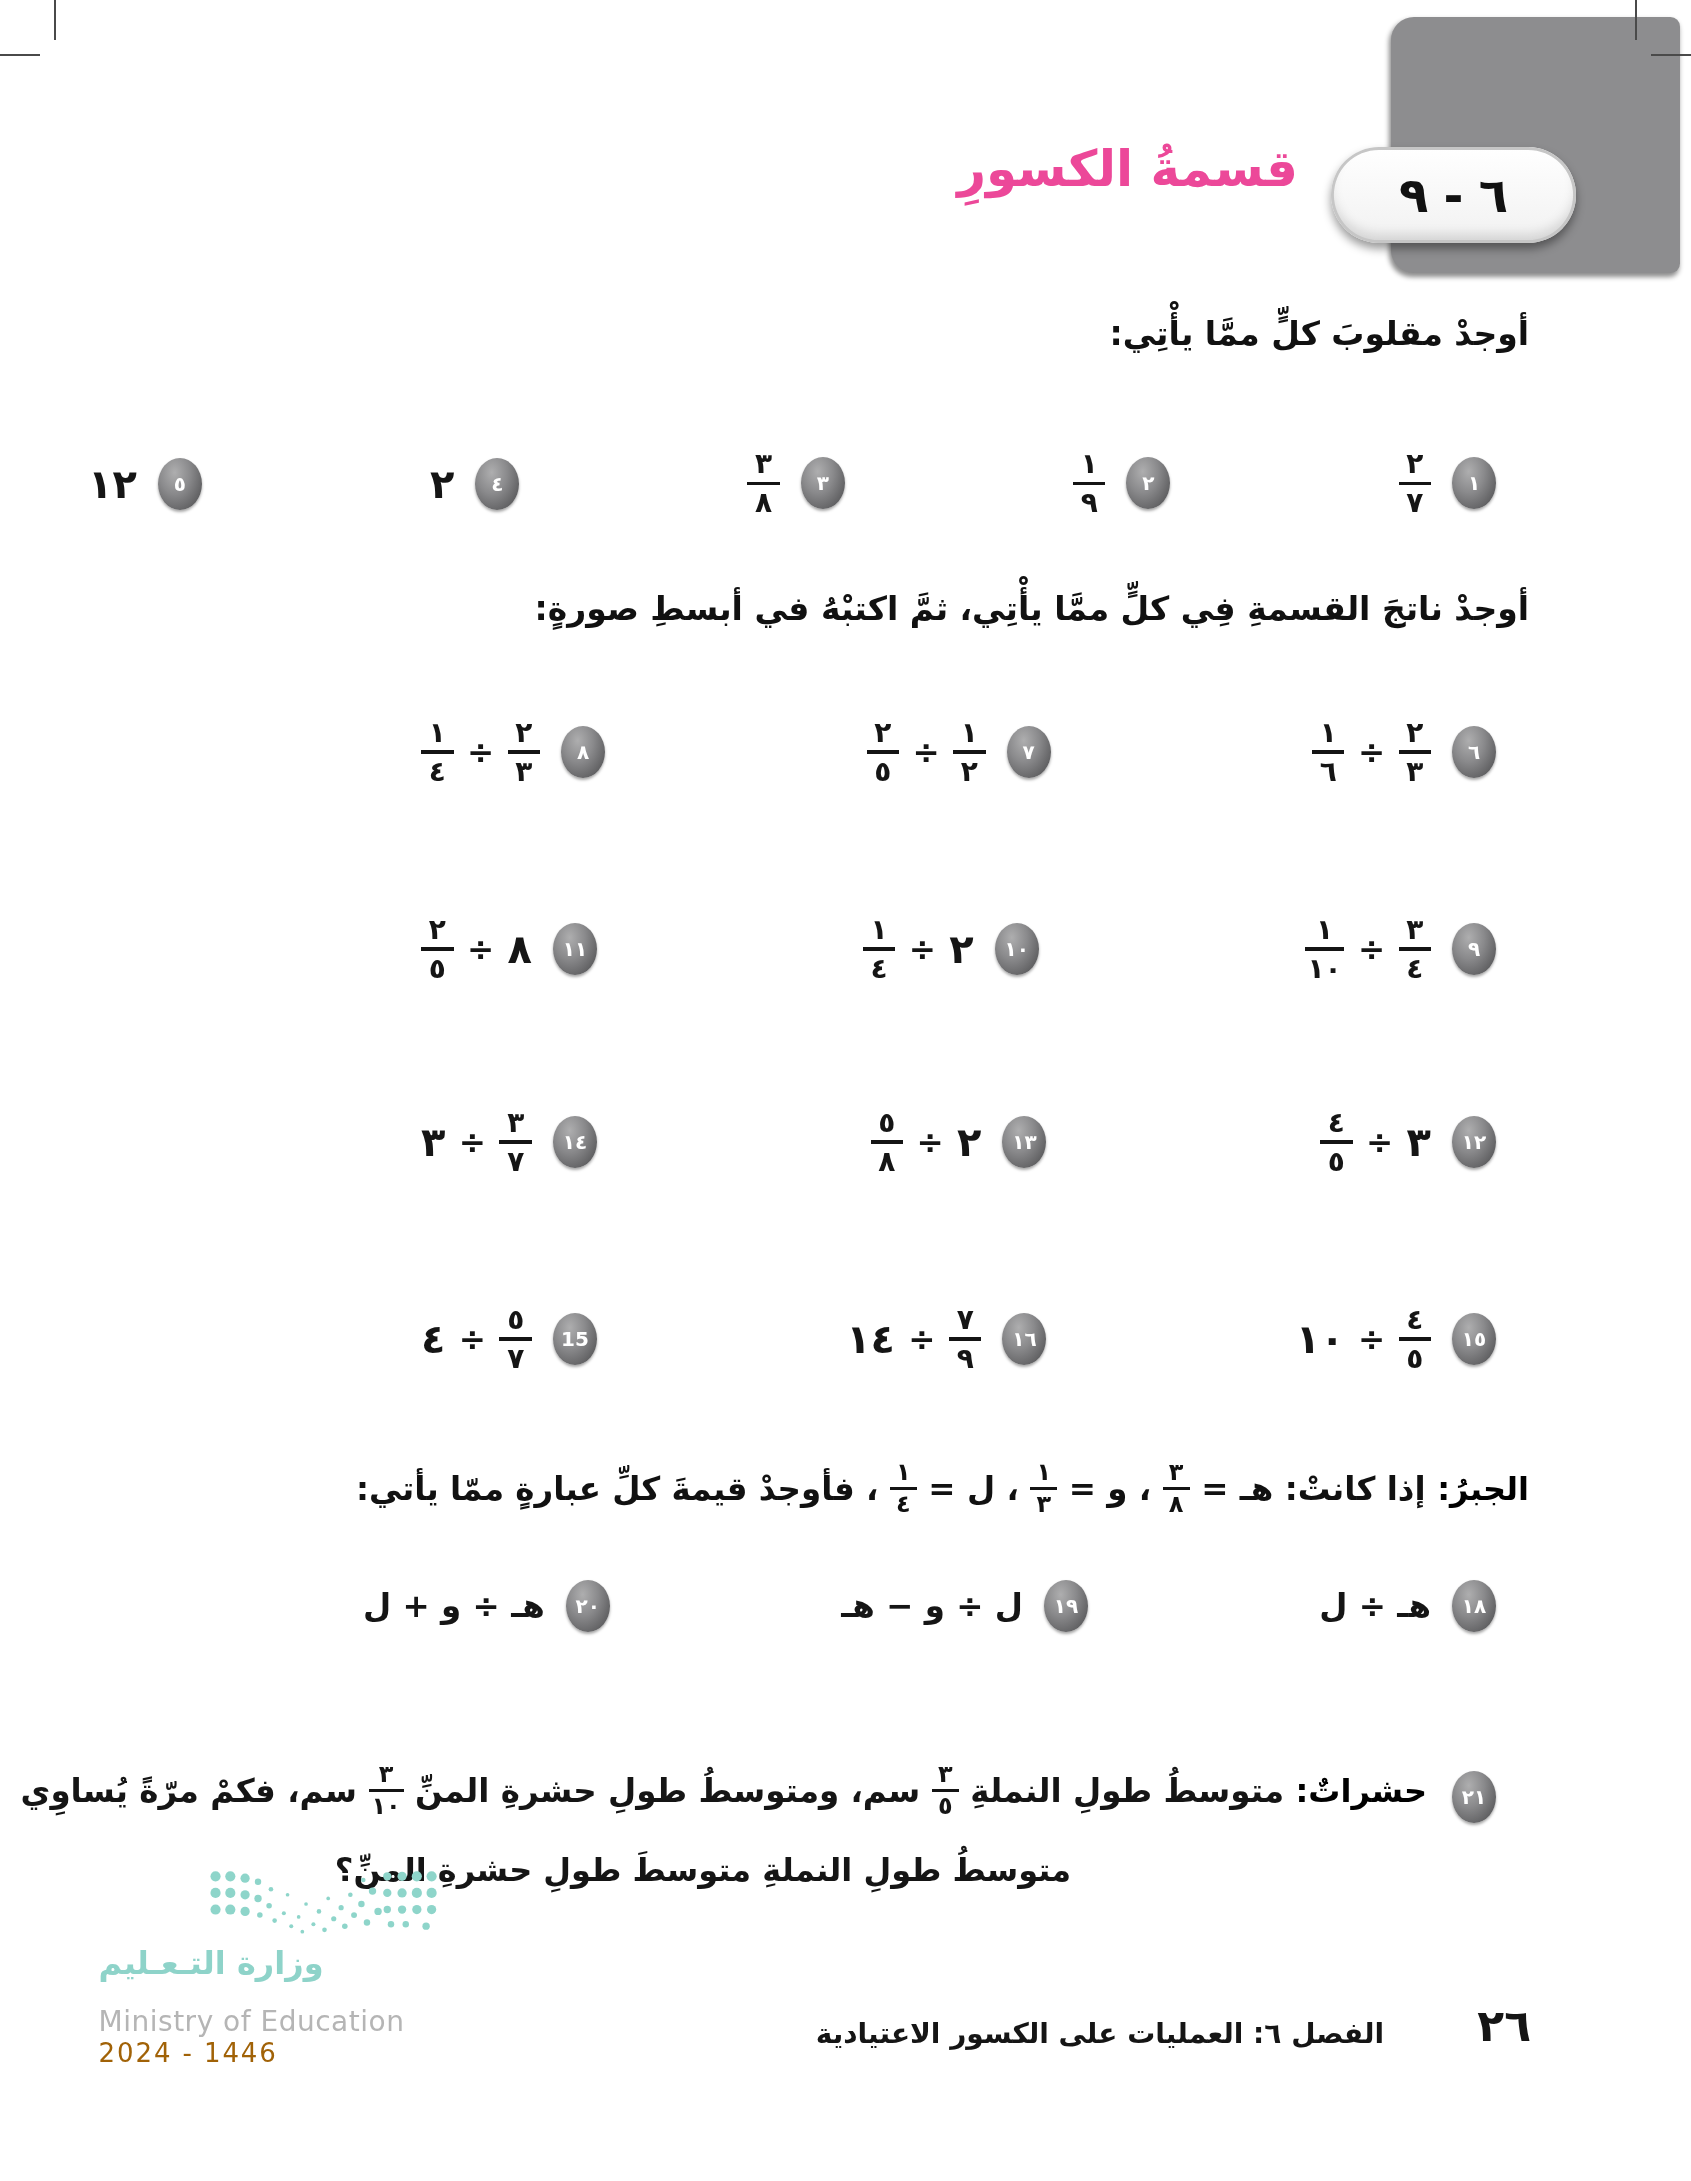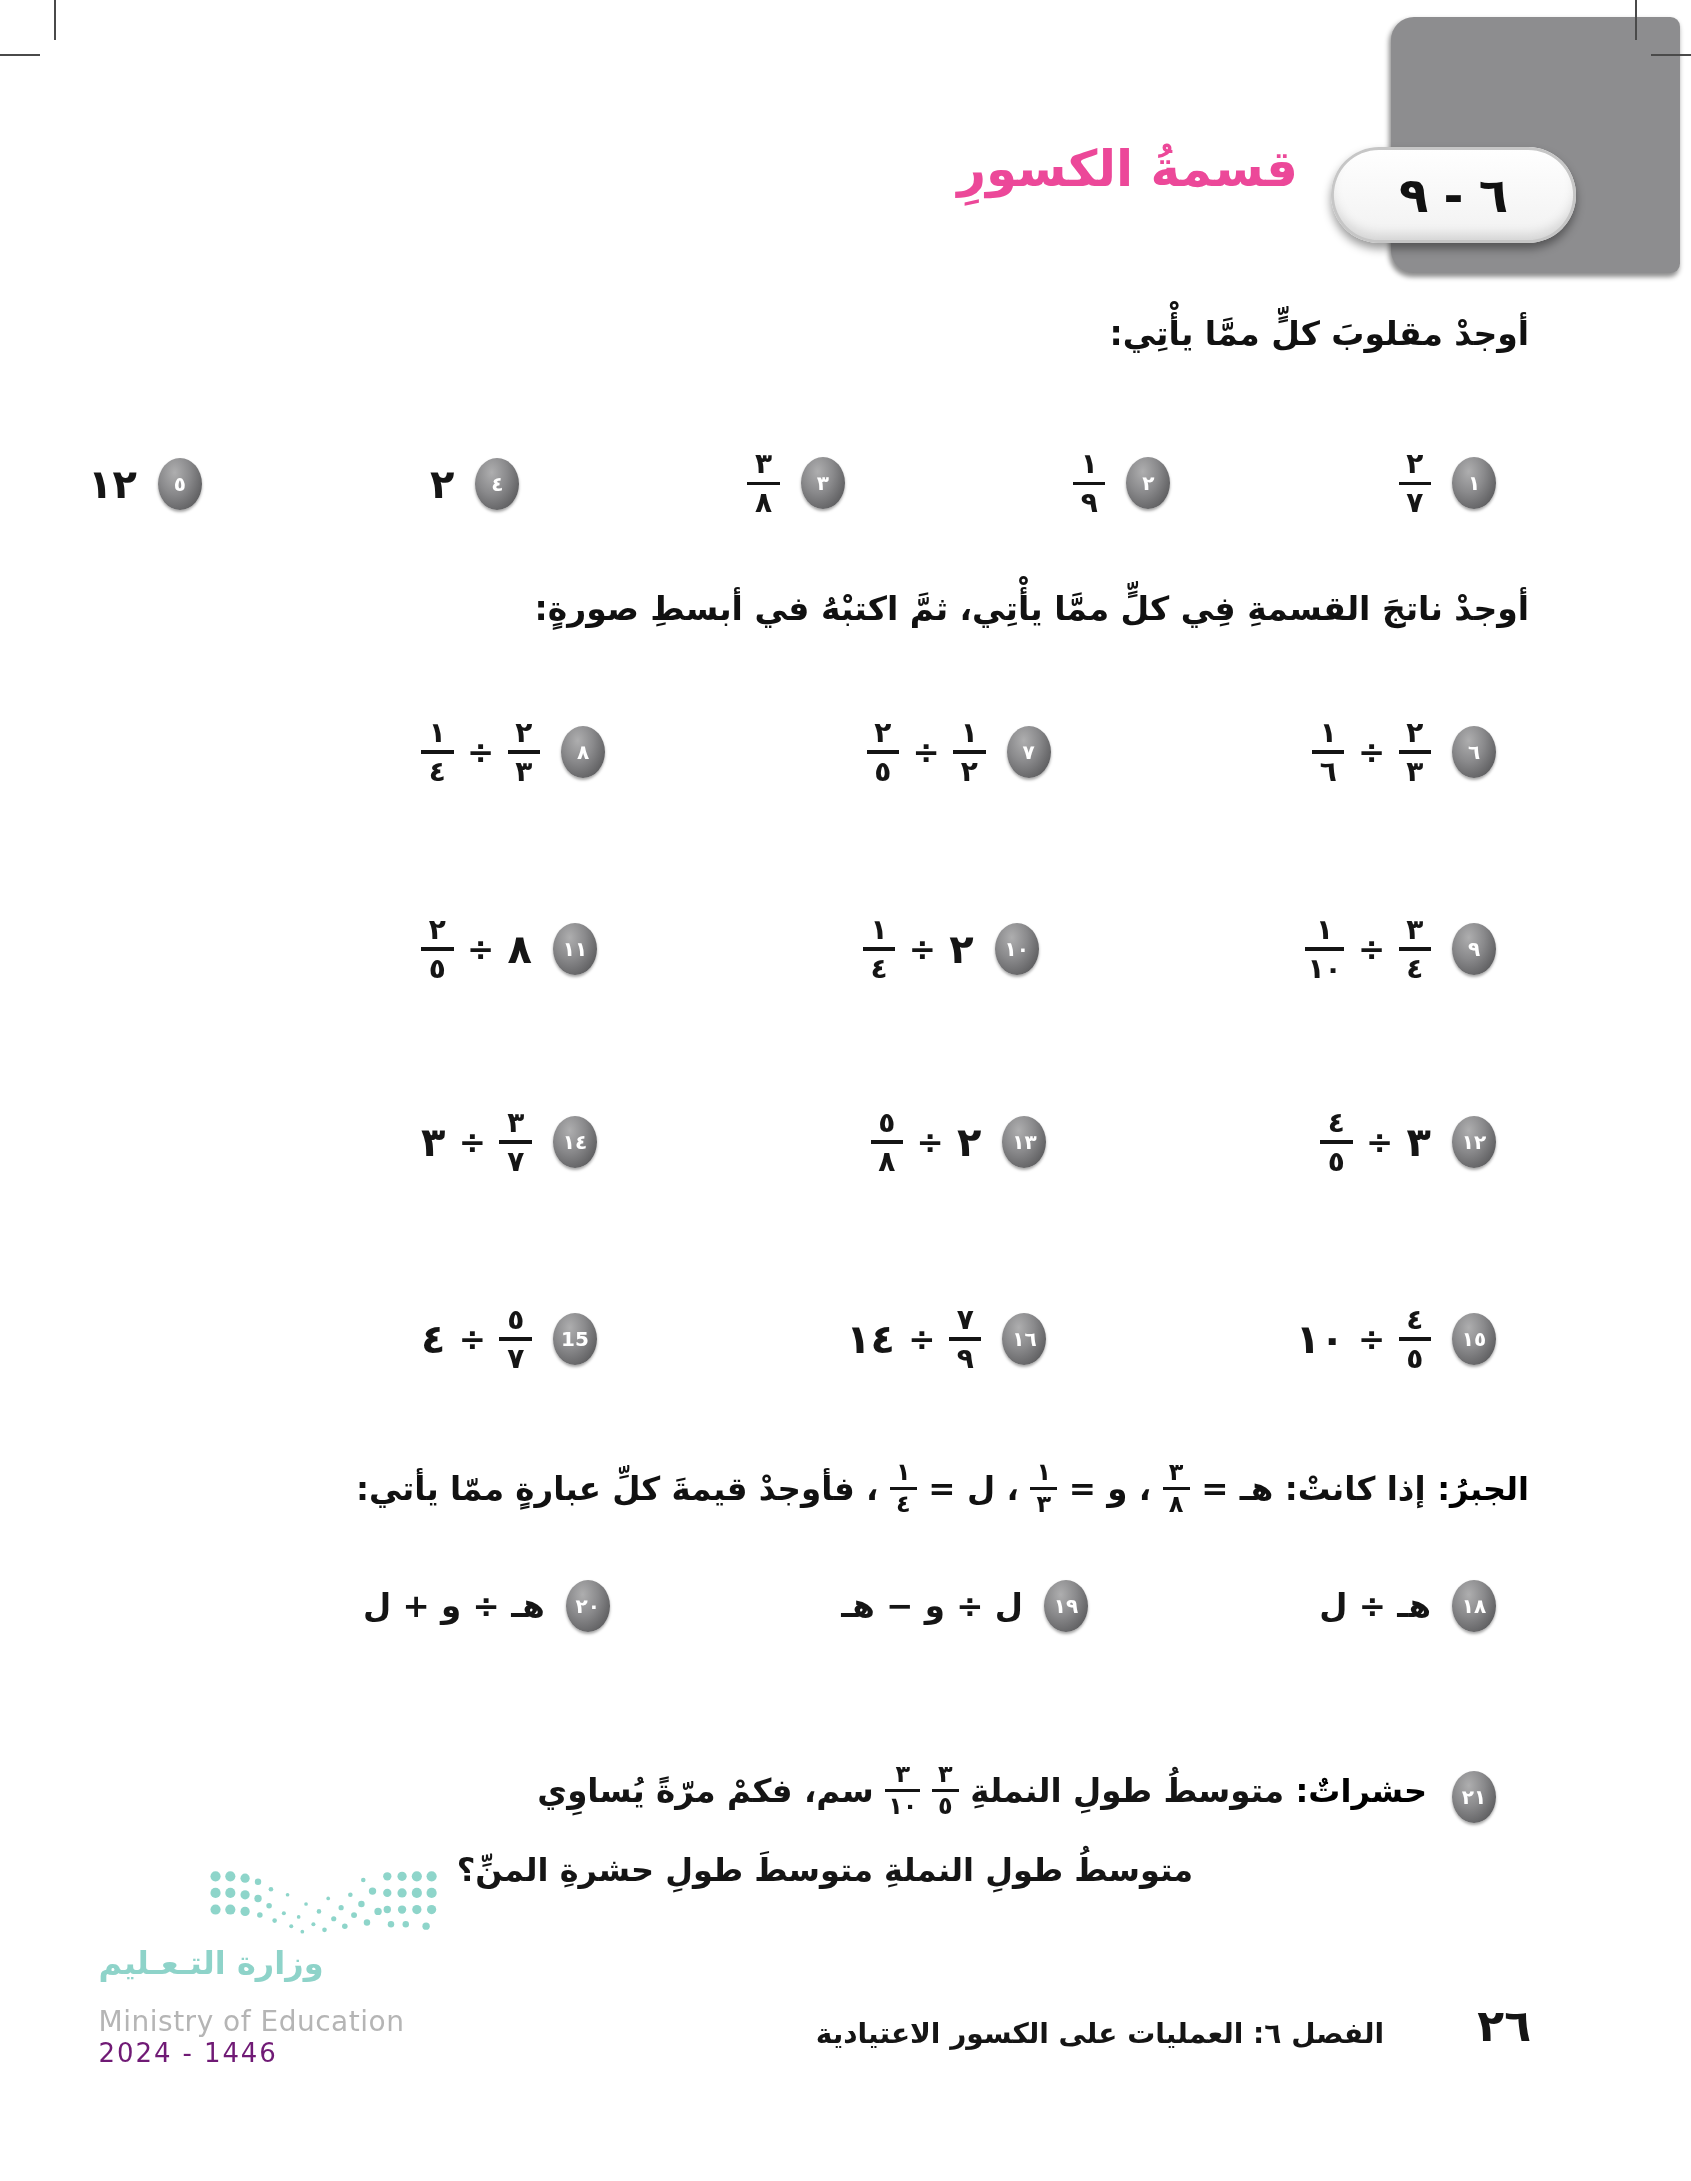--- a/index.html
+++ b/index.html
@@ -84,21 +84,21 @@
   .word .badge { margin-top:31px; }
   .word-text { direction:rtl; text-align:right; font-size:32px; font-weight:bold; max-width:1214px; }
   .word-line1 { display:flex; direction:rtl; align-items:center; gap:11.5px; min-height:101px; white-space:nowrap; }
   .word-line2 { margin:9.6px 234px 0 0;text-align:center; }
 
   
   .logo { position:absolute; left:91px; top:1864px; width:401px; height:220px; }
   .logo-dots { position:absolute; left:119px; top:1.9px; width:229px; height:76px; }
   .logo-ar { position:absolute; left:7.6px; top:80px; font-size:32px; font-weight:bold; color:#8ed3c9; direction:rtl; }
   .logo-en { position:absolute; left:7.6px; top:141px; font-size:28px; color:#b5b5b5; letter-spacing:0.5px; }
-  .logo-years { position:absolute; left:7.6px; top:174px; font-size:26px; color:#701a75; letter-spacing:1.9px; }
+  .logo-years { position:absolute; left:7.6px; top:174px; font-size:26px; color:#a16207; letter-spacing:1.9px; }
 
   
   .page-num { position:absolute; right:161px; top:2000px; font-size:44px; font-weight:bold; }
   .chapter  { position:absolute; right:308px; top:2017px; font-size:28px; font-weight:bold; direction:rtl; }
 </style>
 </head>
 <body>
 
 <div class="page">
 
@@ -383,20 +383,21 @@
     <span class="badge">٢١</span>
     <div class="word-text">
       <div class="word-line1">
           <span class="seg-label">حشراتٌ:</span>
           <span class="alg-expr">متوسطُ طولِ النملةِ</span>
           <span class="frac sm">
             <span class="n">٣</span>
             <span class="bar"></span>
             <span class="d">٥</span>
           </span>
+          <span class="alg-expr">سم، ومتوسطُ طولِ حشرةِ المنِّ</span>
           <span class="frac sm">
             <span class="n">٣</span>
             <span class="bar"></span>
             <span class="d">١٠</span>
           </span>
           <span class="alg-expr">سم، فكمْ مرّةً يُساوِي</span>
         </div>
       <div class="word-line2">متوسطُ طولِ النملةِ متوسطَ طولِ حشرةِ المنِّ؟</div>
     </div>
   </div>

